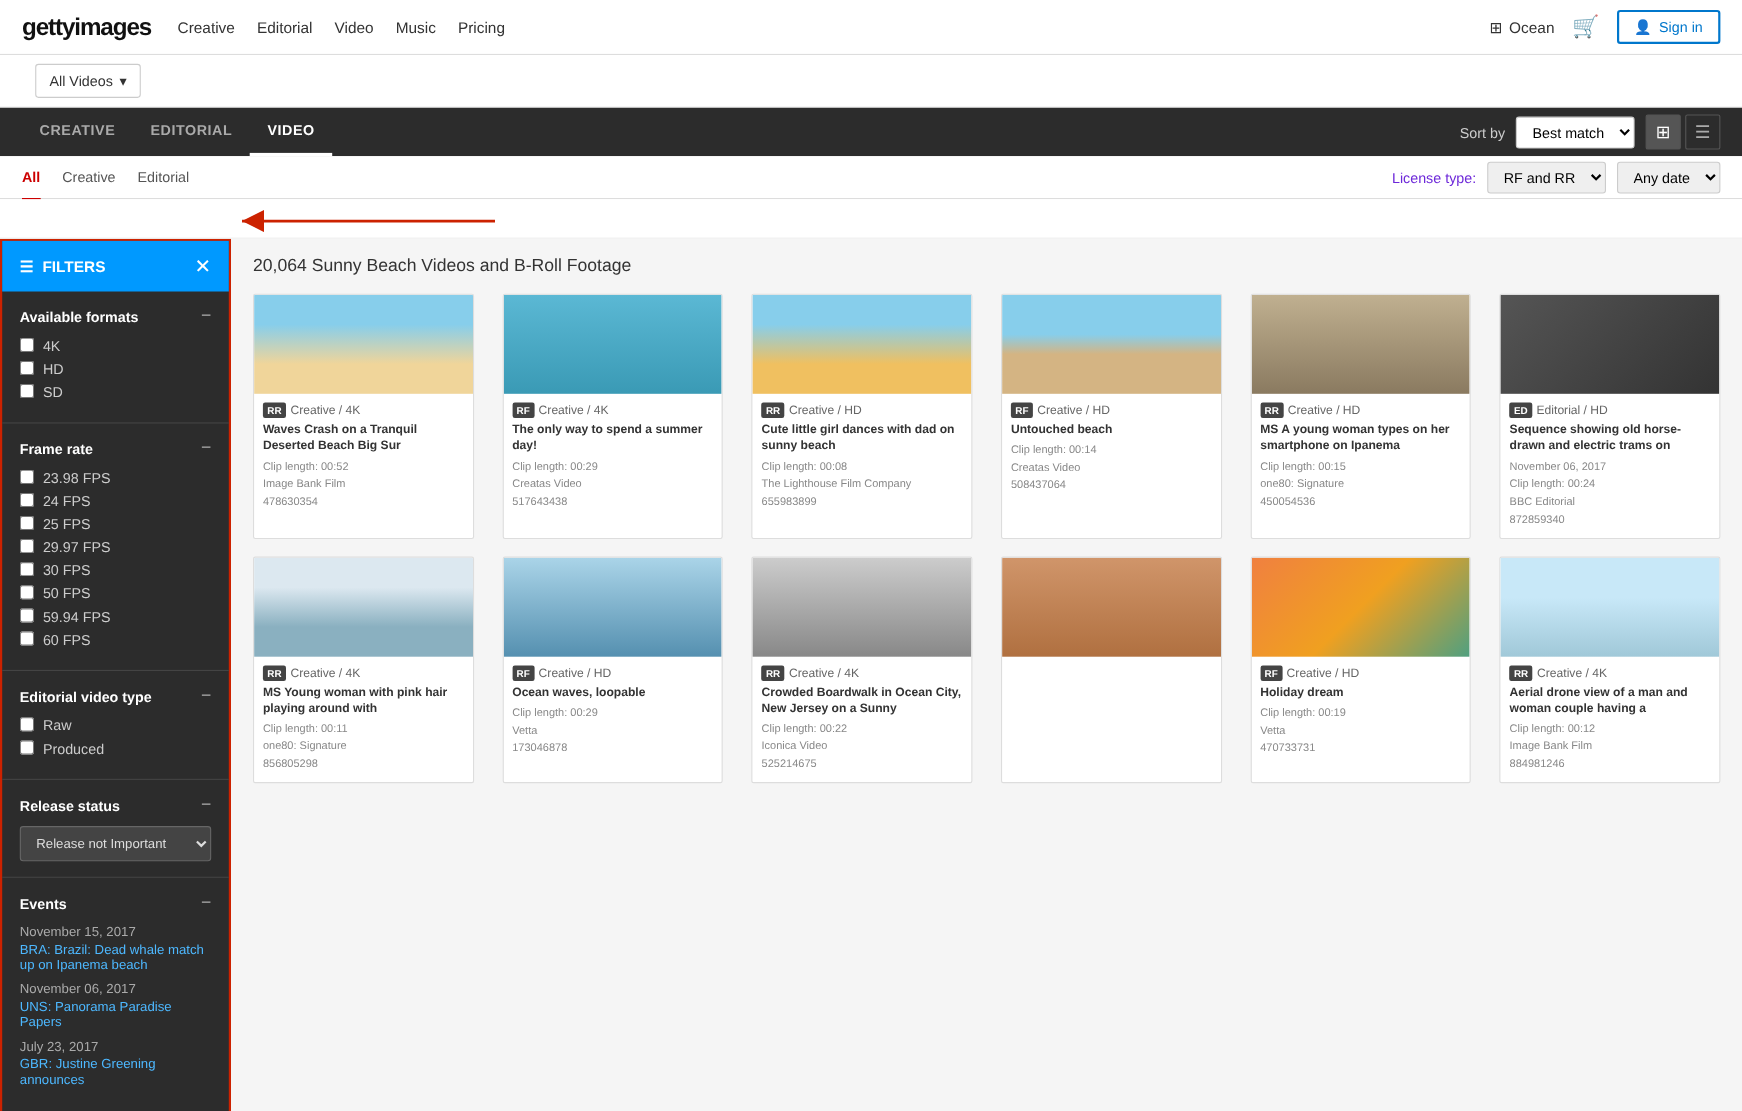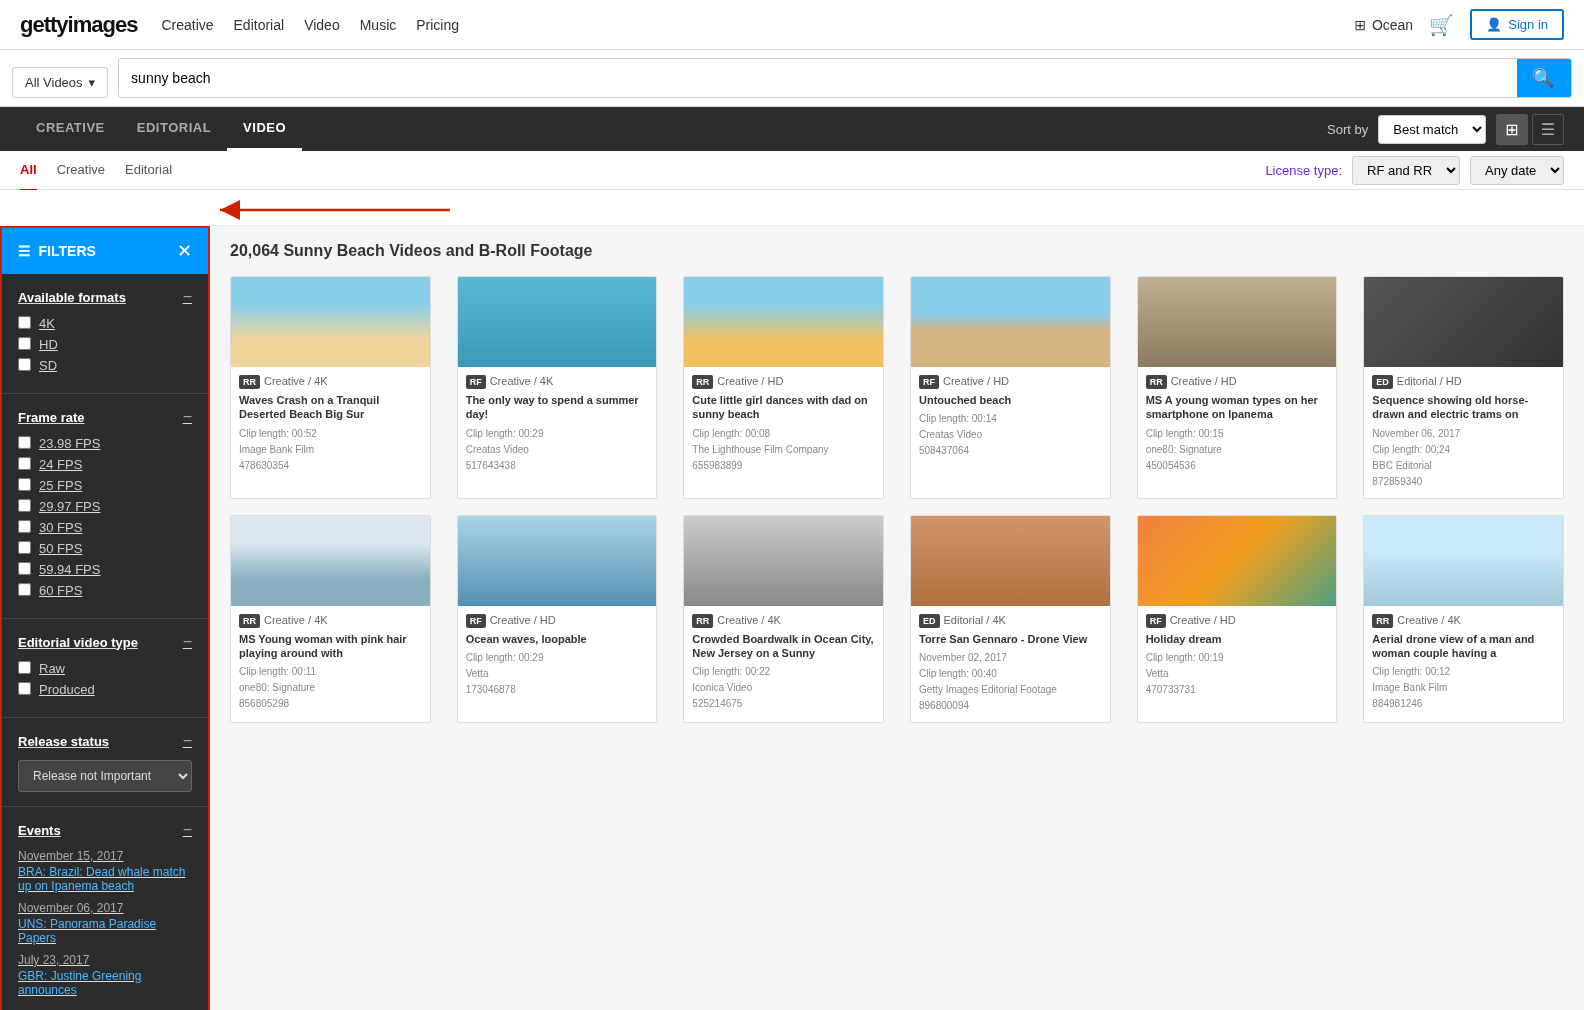--- a/index.html
+++ b/index.html
@@ -37,22 +37,22 @@
       cursor: pointer;
       display: flex;
       align-items: center;
       gap: 6px;
     }
 
     
     .search-bar {
       background: #fff;
       display: flex;
-      align-items: flex-end;
-      padding: 8px 12px;
+      align-items: center;
+      padding: 8px 32px;
       border-bottom: 1px solid #ddd;
       gap: 10px;
     }
     .all-videos-dropdown {
       display: flex;
       align-items: center;
       gap: 6px;
       background: #fff;
       border: 1px solid #ccc;
       padding: 7px 12px;
@@ -192,21 +192,20 @@
       color: #fff;
       font-weight: bold;
       font-size: 14px;
     }
     .filter-header .filter-icon { margin-right: 8px; }
     .close-btn { cursor: pointer; font-size: 18px; background: none; border: none; color: #fff; }
 
     .sidebar-section {
       border-bottom: 1px solid #444;
       padding: 14px 16px;
-      text-decoration: underline;
     }
     .sidebar-section-header {
       display: flex;
       justify-content: space-between;
       align-items: center;
       margin-bottom: 10px;
       color: #fff;
       font-size: 13px;
       font-weight: bold;
     }
@@ -241,21 +240,20 @@
     
     .content-area {
       flex: 1;
       padding: 0 20px 20px 20px;
       background: #f5f5f5;
     }
     .results-count {
       font-size: 16px;
       color: #333;
       padding: 16px 0;
-      font-weight: bold;
     }
 
     
     .video-grid {
       display: grid;
       grid-template-columns: repeat(6, 1fr);
       gap: 26px;
       margin-bottom: 16px;
     }
     .video-card {
@@ -342,26 +340,20 @@
       <span>Sign in</span>
     </button>
   </div>
 </nav>
 
 <div class="search-bar">
   <div class="all-videos-dropdown">
     <span>All Videos</span>
     <span>▾</span>
   </div>
-  <div class="search-input-wrap">
-    <input type="text" value="sunny beach" style="">
-    <button class="search-btn">
-      <span>🔍</span>
-    </button>
-  </div>
 </div>
 
 <div class="category-tabs">
   <a class="cat-tab">CREATIVE</a>
   <a class="cat-tab">EDITORIAL</a>
   <a class="cat-tab active">VIDEO</a>
   <div class="sort-right">
     <span class="sort-label">Sort by</span>
     <select class="sort-select">
       <option>Best match</option>
@@ -583,25 +575,20 @@
         <div class="video-card">
           <div class="video-thumb-div thumb-crowd"></div>
           <div class="video-card-info">
             <div class="video-type"><span class="video-badge">RR</span>Creative / 4K</div>
             <div class="video-title">Crowded Boardwalk in Ocean City, New Jersey on a Sunny</div>
             <div class="video-meta">Clip length: 00:22<br>Iconica Video<br>525214675</div>
           </div>
         </div>
         <div class="video-card">
           <div class="video-thumb-div thumb-drone"></div>
-          <div class="video-card-info">
-            <div class="video-type"><span class="video-badge">ED</span>Editorial / 4K</div>
-            <div class="video-title">Torre San Gennaro - Drone View</div>
-            <div class="video-meta">November 02, 2017<br>Clip length: 00:40<br>Getty Images Editorial Footage<br>896800094</div>
-          </div>
         </div>
         <div class="video-card">
           <div class="video-thumb-div thumb-palm"></div>
           <div class="video-card-info">
             <div class="video-type"><span class="video-badge">RF</span>Creative / HD</div>
             <div class="video-title">Holiday dream</div>
             <div class="video-meta">Clip length: 00:19<br>Vetta<br>470733731</div>
           </div>
         </div>
         <div class="video-card">

